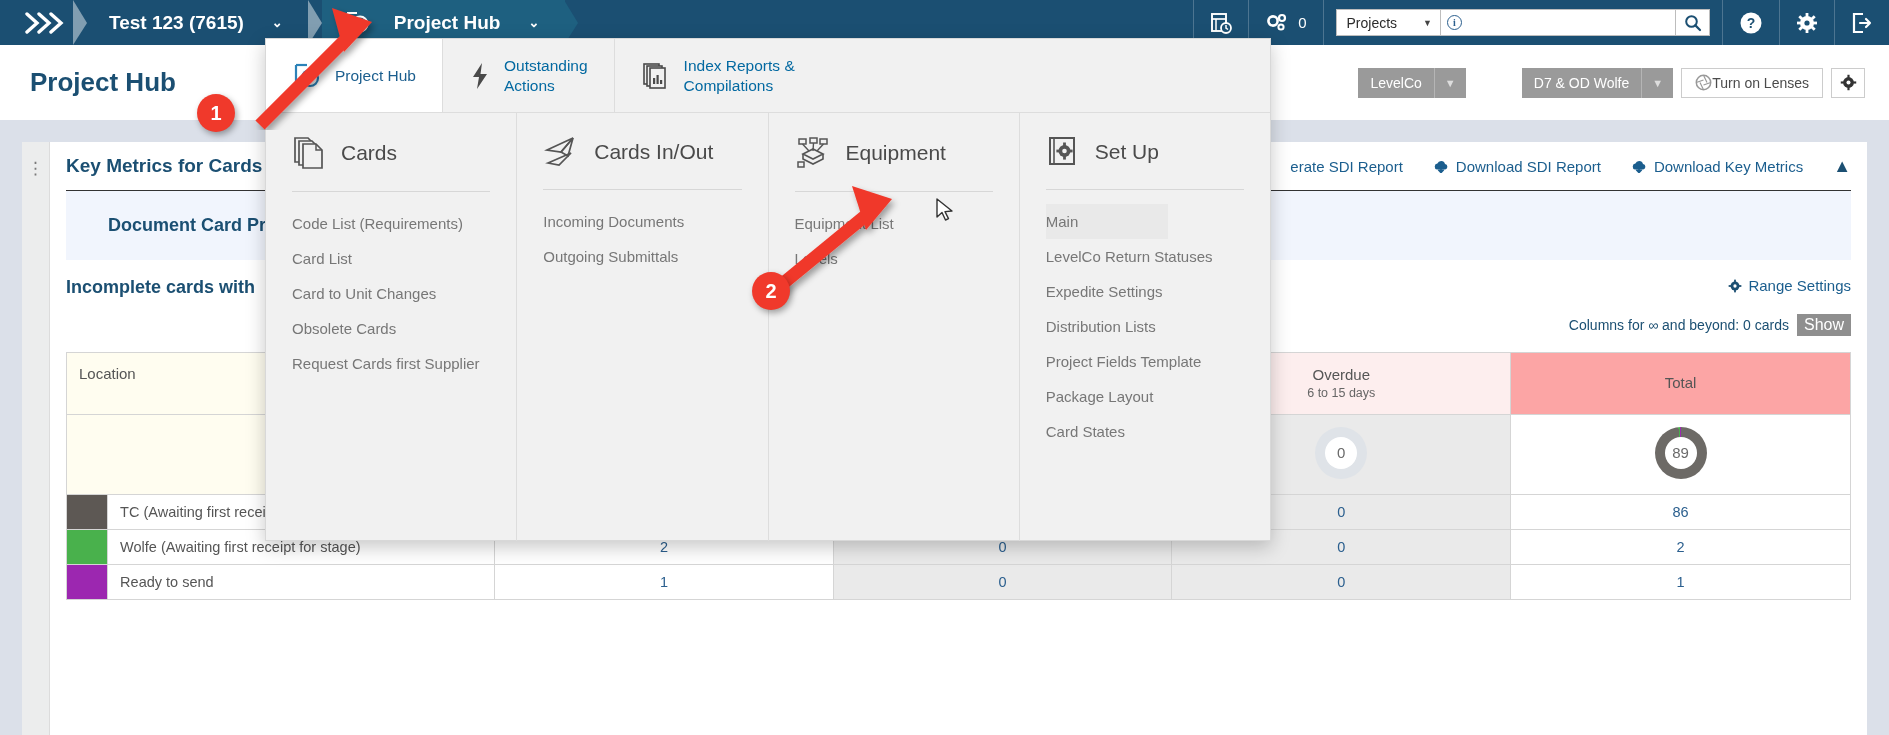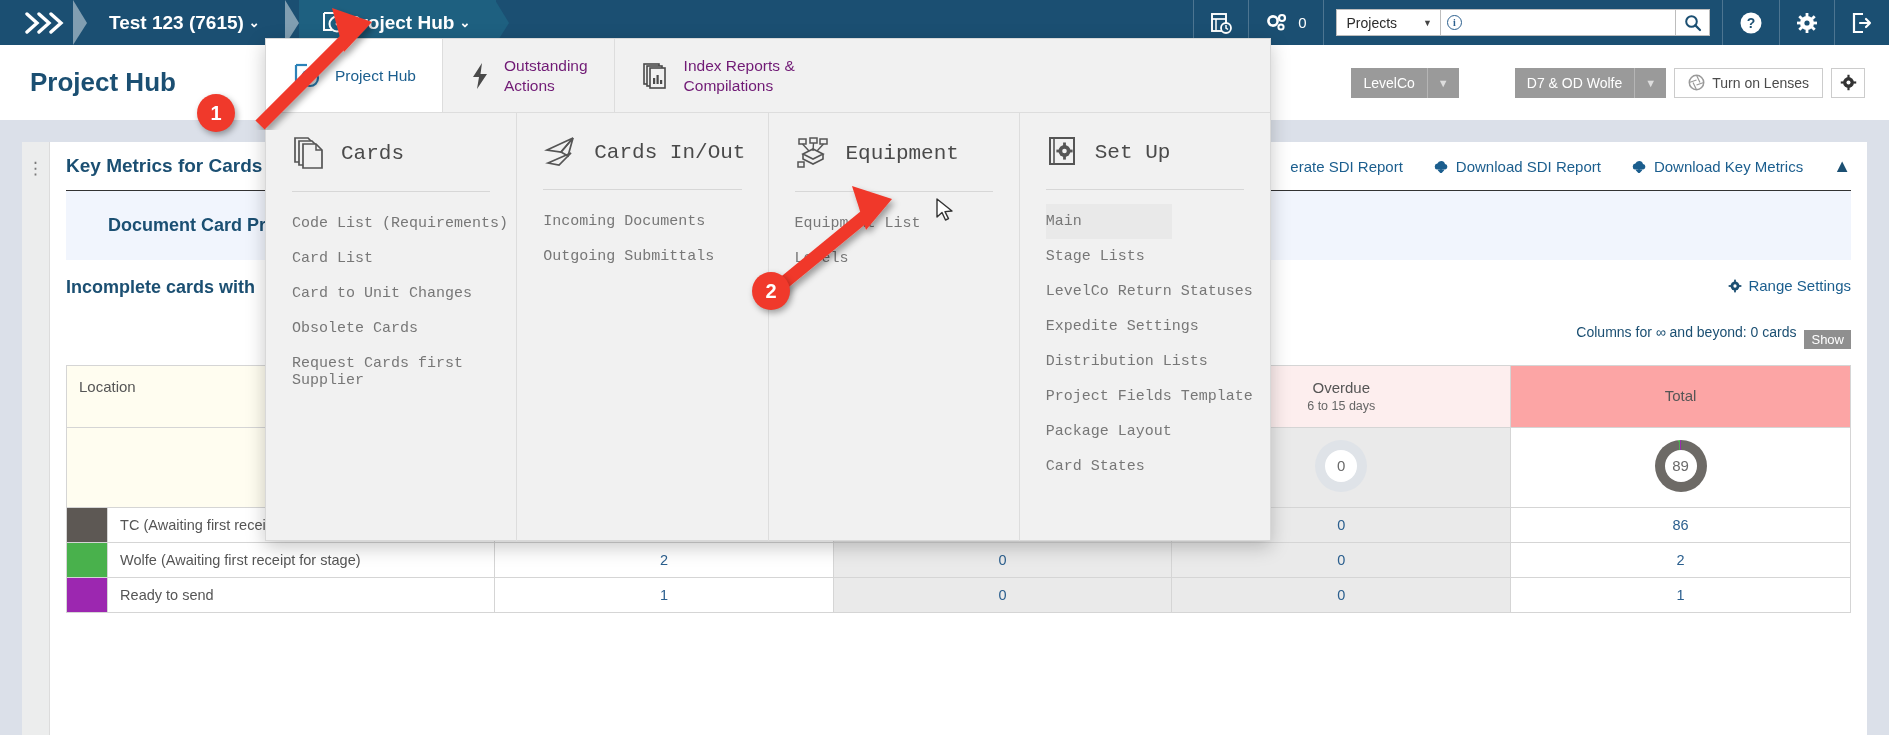--- a/index.html
+++ b/index.html
@@ -18,21 +18,21 @@
     background: #1b4f72;
     display: flex; align-items: stretch;
   }
   .tb-left { display: flex; align-items: stretch; }
   .chev-badge {
     display:flex; align-items:center; justify-content:center;
     width: 74px; color:#fff; font-size: 27px; letter-spacing:-5px;
     font-weight: 700; padding-left:18px;
   }
   .tb-crumb {
-    display:flex; align-items:center; gap:1px; padding: 0 26px 0 22px;
+    display:flex; align-items:center; gap:24px; padding: 0 26px 0 22px;
     color:#ffffff; font-size:19px; font-weight:700; position:relative;
   }
   .tb-crumb.active { background:#1e6080; }
   .tb-crumb .caret { font-size: 13px; font-weight:700; margin-left:4px; }
   .crumb-sep {
     width: 0; height:0; border-top:23px solid transparent; border-bottom:22px solid transparent;
     border-left: 14px solid rgba(255,255,255,0.45); margin-left:-1px;
   }
   .crumb-sep.in { border-left-color: #1e6080; }
   .crumb-wrap { display:flex; align-items:stretch; }
@@ -84,21 +84,21 @@
     background:#9a9a9a; color:#fff; font-size:14px; height:30px;
     display:flex; align-items:center; padding: 0 12px; border:none;
   }
   .grey-caret {
     background:#9a9a9a; color:#ddd; width:32px; height:30px; display:flex;
     align-items:center; justify-content:center; font-size:11px; border-left:1px solid #b5b5b5;
   }
   .split-btn { display:flex;padding-left:48px; }
   .lens-btn {
     background:#fff; border:1px solid #ccc; height:30px; display:flex; align-items:center;
-    gap:7px; padding: 0 13px; font-size:14px; color:#4b4b4b;
+    padding: 0 13px; font-size:14px; color:#4b4b4b;
   }
   .gear-btn {
     background:#fff; border:1px solid #ccc; height:30px; width:34px; display:flex;
     align-items:center; justify-content:center; color:#333;
   }
 
   
   .content {
     position:absolute; top:120px; left:0; width:1889px; height:615px;
     background:#dbe0e9; padding: 22px 22px 0 22px;
@@ -127,21 +127,21 @@
   .band {
     background:#f1f5fd; border-top:1px solid #333; height:70px;
     display:flex; align-items:center; padding-left:42px;
     font-size:18px; color:#1b4f72; font-weight:700;
   }
   .subhead-row { display:flex; align-items:flex-start; padding-top:17px; }
   .subhead { font-size:18px; color:#1b4f72; font-weight:700; }
   .rs-col { margin-left:auto; text-align:right; }
   .range-link { color:#1b5e8e; font-size:15px; display:flex; align-items:center; gap:6px; justify-content:flex-end; }
   .cols-note { margin-top:20px; font-size:14px; color:#1b4f72; display:flex; align-items:center; gap:8px; justify-content:flex-end; }
-  .show-chip { background:#8f8f8f; color:#fff; font-size:13px; padding:2px 7px;margin-top:16px; }
+  .show-chip { background:#8f8f8f; color:#fff; font-size:16px; padding:2px 7px; }
 
   
   table.metrics { border-collapse:collapse; width:100%; margin-top:16px; table-layout:fixed; }
   table.metrics th, table.metrics td { border:1px solid #d5d5d5; }
   th.loc-h {
     background:#fffdf0; text-align:left; vertical-align:top; padding:12px 0 0 12px;
     font-size:15px; color:#555; font-weight:400; height:62px;
   }
   th.col-h {
     background:#fca5a5; font-size:15px; color:#555; font-weight:400; text-align:center;
@@ -165,28 +165,28 @@
 
   
   .megamenu {
     position:absolute; top:38px; left:265px; width:1006px; height:503px;
     background:#f1f1f1; border:1px solid #d8d8d8;
     box-shadow: 0 6px 18px rgba(0,0,0,0.22); z-index: 40;
   }
   .mm-tabs { display:flex; height:74px; background:#f1f1f1; border-bottom:1px solid #ddd; }
   .mm-tab {
     display:flex; align-items:center; gap:13px; padding: 0 26px;
-    border-right:1px solid #ddd; color:#701a75; font-size:15.5px; line-height:1.25;
+    border-right:1px solid #ddd; color:#0369a1; font-size:15.5px; line-height:1.25;
   }
   .mm-tab:last-child { border-right:none; }
   .mm-tab.active { background:#ffffff; color:#1b5e8e; }
   .mm-tab .lbl { white-space:pre-line; }
 
   .mm-cols { display:flex; height:428px; }
-  .mm-col { flex:1; border-right:1px solid #dddddd; padding: 22px 0 0 26px; font-family: Liberation Mono, monospace; }
+  .mm-col { flex:1; border-right:1px solid #dddddd; padding: 22px 0 0 26px; }
   .mm-col:last-child { border-right:none; }
   .mm-col-head { display:flex; align-items:center; gap:15px; color:#4a4a4a; font-size:21px; }
   .mm-rule { height:1px; background:#d7d7d7; margin: 20px 26px 0 0; }
   .mm-items { padding-top:14px; }
   .mm-item { color:#777; font-size:15px; padding: 9px 0; }
   .mm-item.hl { background:rgba(0,0,0,0.03); display:inline-block; padding-right:90px; }
 
   
   .anno { position:absolute; z-index:60; pointer-events:none; }
   .badge-num {
@@ -577,21 +577,20 @@
                 <rect x="17.1" y="21" width="2.8" height="3.6"></rect>
               <rect x="10.4" y="14.6" width="3.6" height="2.8"></rect>
                 <rect x="23" y="14.6" width="3.6" height="2.8"></rect>
             </g>
           </svg>
           <span>Set Up</span>
         </div>
         <div class="mm-rule"></div>
         <div class="mm-items">
           <div class="mm-item hl">Main</div>
-          <div class="mm-item">Stage Lists</div>
           <div class="mm-item">LevelCo Return Statuses</div>
           <div class="mm-item">Expedite Settings</div>
           <div class="mm-item">Distribution Lists</div>
           <div class="mm-item">Project Fields Template</div>
           <div class="mm-item">Package Layout</div>
           <div class="mm-item">Card States</div>
         </div>
       </div>
     </div>
   </div>

